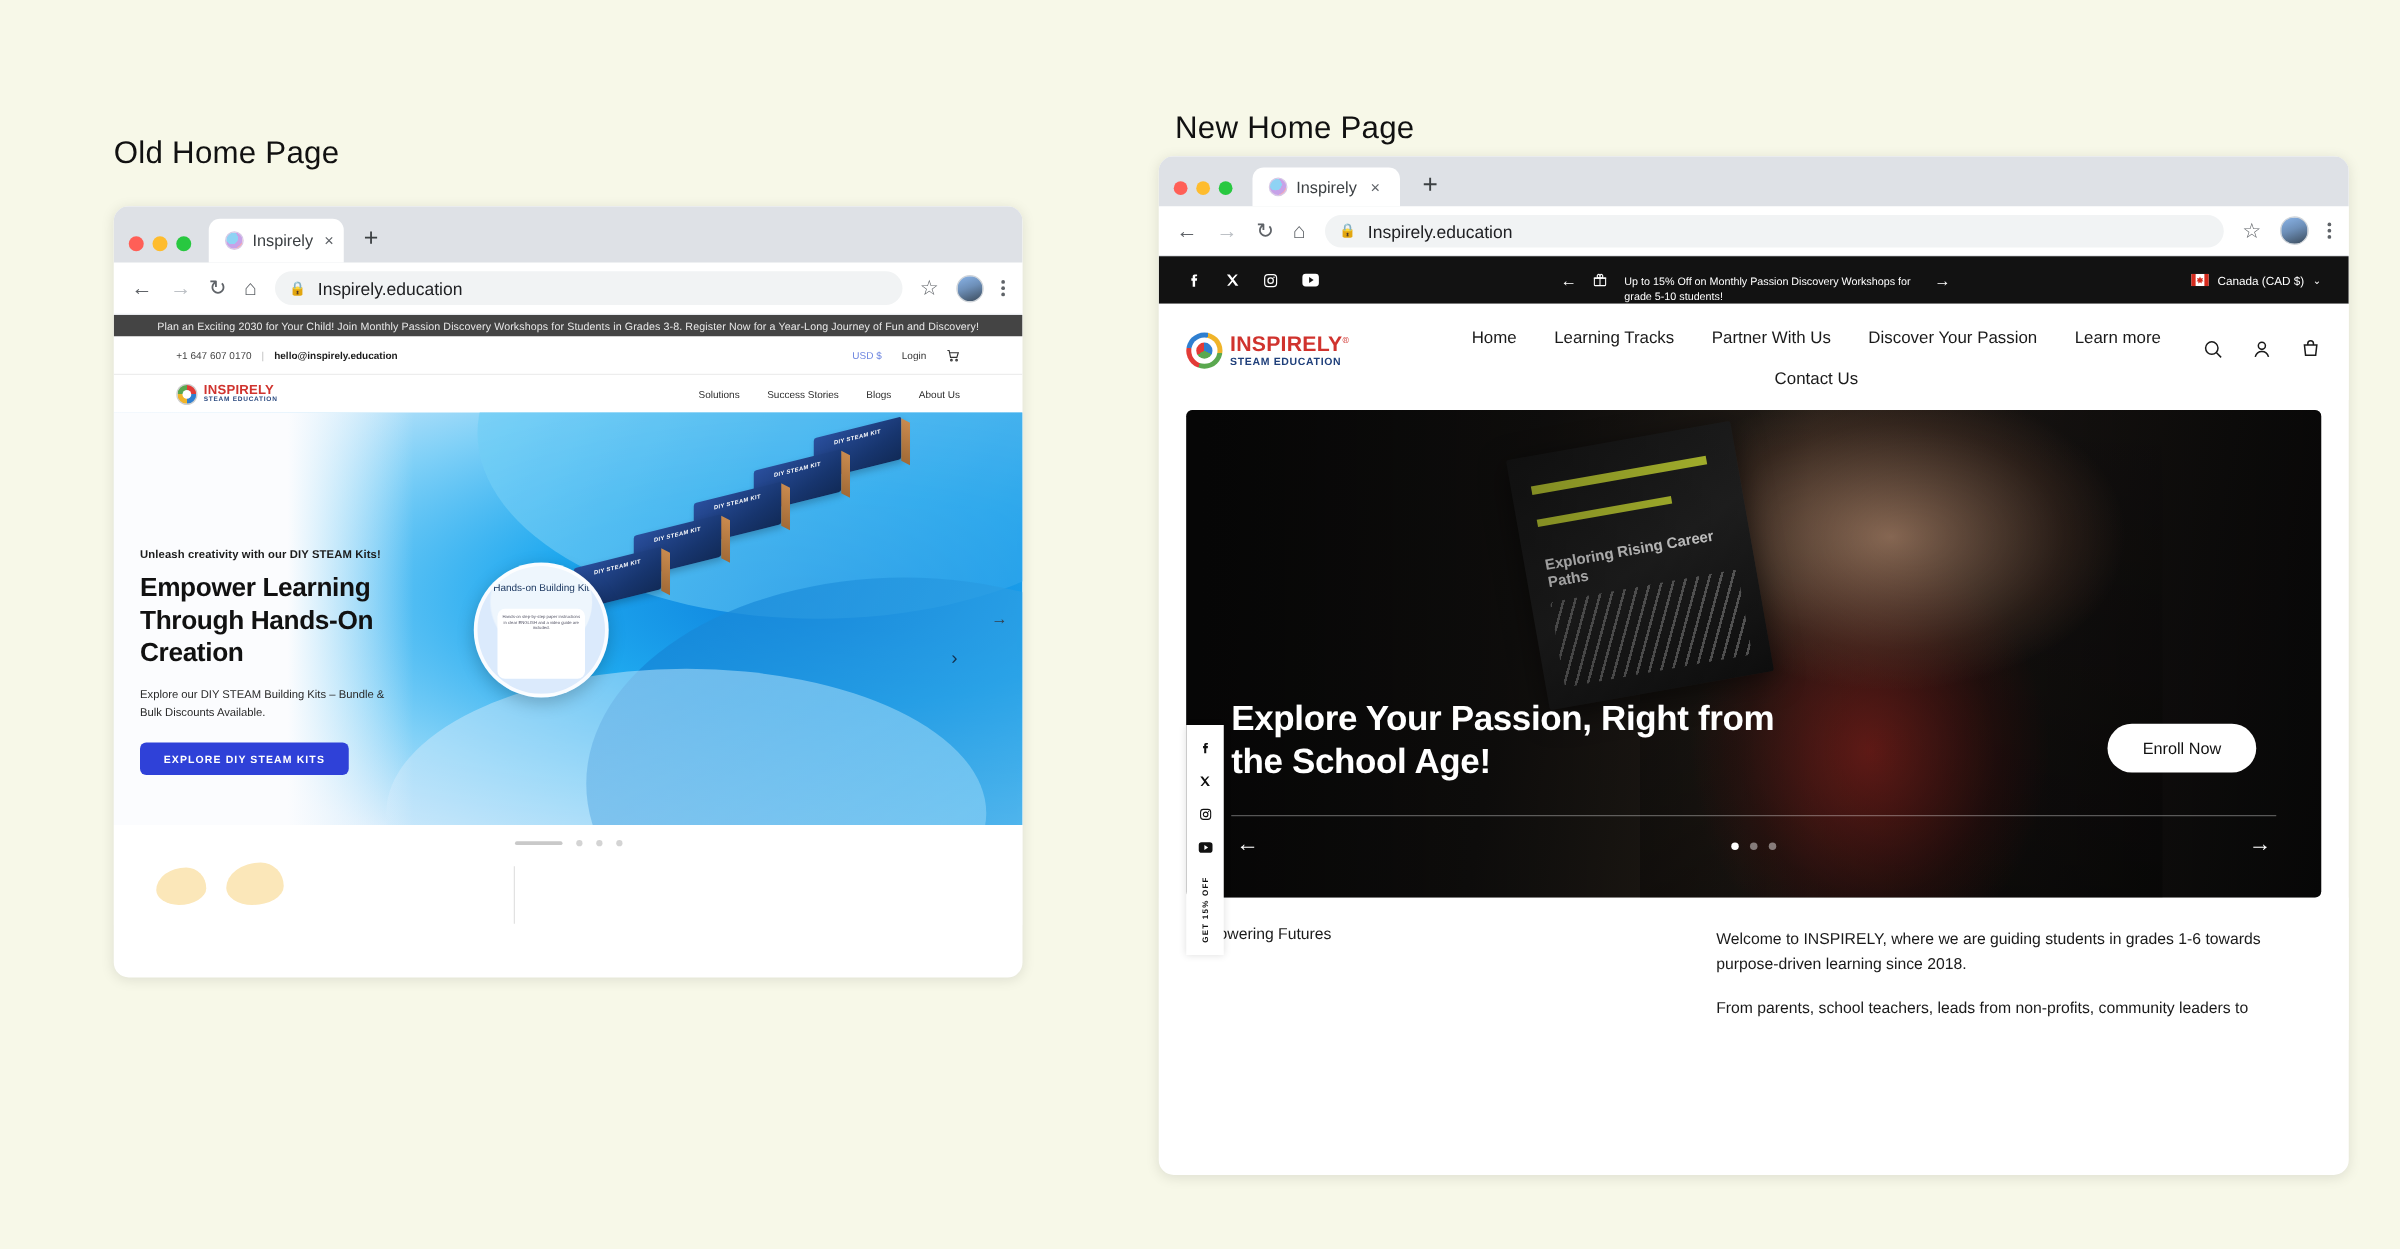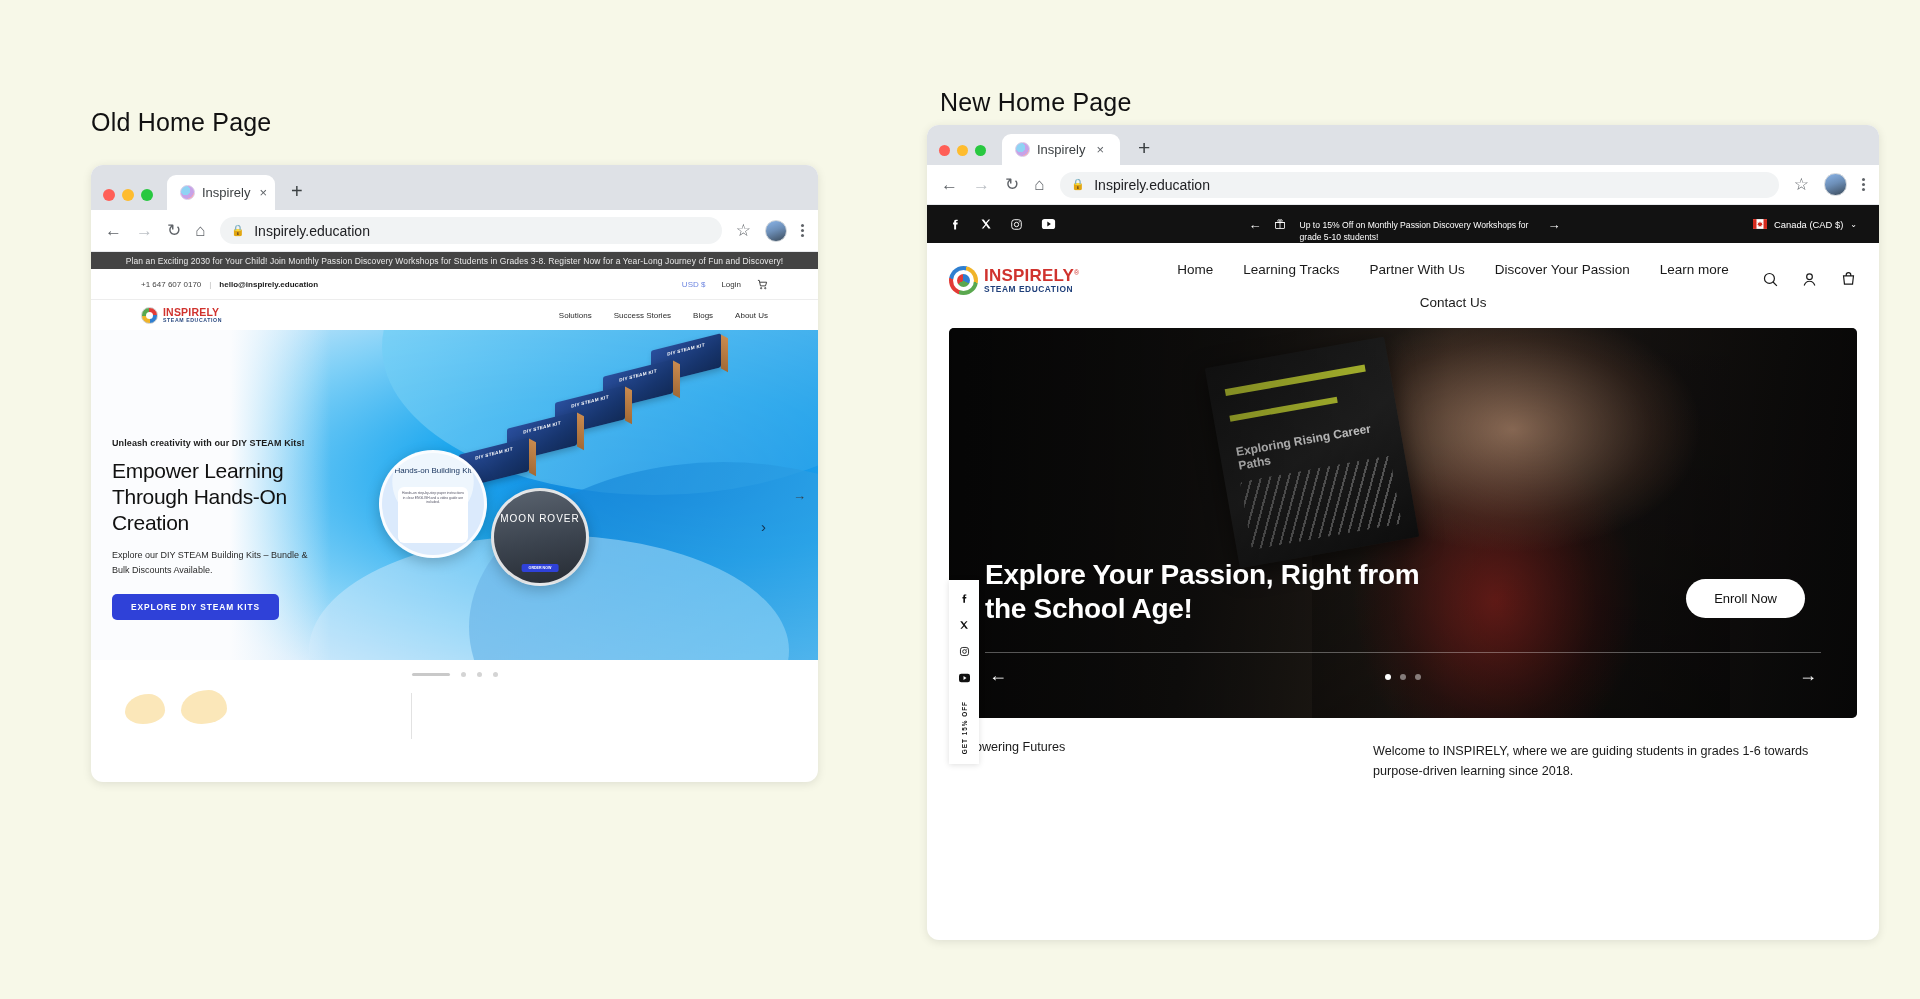--- a/index.html
+++ b/index.html
@@ -151,21 +151,21 @@
     background:
       radial-gradient(140% 120% at 78% 45%, #0c7ddb 0%, #1ea8ef 22%, #7fd0f7 42%, #cfe9fb 58%, #eef4fb 72%, #f8fafd 100%);
   }
   .hero-swoosh { position: absolute; border-radius: 50%; filter: blur(0.3px); }
   .hero-left-fade {
     position: absolute; left: 0; top: 0; width: 33%; height: 100%;
     background: linear-gradient(90deg,#fbfcfe 0%, #fbfcfe 58%, rgba(251,252,254,0) 100%);
   }
   .hero-copy { position: absolute; left: 21px; top: 108px; width: 240px; z-index: 5; }
   .hero-kicker { font-size: 9px; font-weight: 700; color: #1c1c1c; letter-spacing: 0.1px; margin-bottom: 10px; }
-  .hero-h1 { font-size: 21px; line-height: 1.24; font-weight: 400; color: #111; letter-spacing: -0.3px; }
+  .hero-h1 { font-size: 21px; line-height: 1.24; font-weight: 700; color: #111; letter-spacing: -0.3px; }
   .hero-sub { font-size: 9px; line-height: 1.65; color: #2a2a2a; margin-top: 12px; width: 215px; }
   .hero-cta {
     margin-top: 16px;
     display: inline-flex; align-items: center; justify-content: center;
     background: #2f41d8; color: #fff;
     font-size: 8.4px; font-weight: 700; letter-spacing: 0.9px;
     height: 26px; padding: 0 19px; border-radius: 5px;
     border: none; cursor: pointer;
   }
   .kit-box {
@@ -460,24 +460,20 @@
           <span>DIY STEAM KIT</span>
         </div>
       <div class="kit-box" style="left:368px;top:116px;width:70px;height:34px;">
           <span>DIY STEAM KIT</span>
         </div>
 
       <div class="circle-card" id="circle-hands">
         <div class="circle-title">Hands-on
 Building Kit</div>
         <div class="hands-inner">Hands-on step-by-step paper instructions in clear ENGLISH and a video guide are included.</div>
-      </div>
-      <div class="circle-card" id="circle-rover">
-        <div class="circle-title">MOON ROVER</div>
-        <div class="rover-badge">ORDER NOW</div>
       </div>
 
       <div class="hero-copy">
         <div class="hero-kicker">Unleash creativity with our DIY STEAM Kits!</div>
         <div class="hero-h1">Empower Learning Through Hands-On Creation</div>
         <div class="hero-sub">Explore our DIY STEAM Building Kits – Bundle &amp; Bulk Discounts Available.</div>
         <button class="hero-cta">EXPLORE DIY STEAM KITS</button>
       </div>
 
       <span class="hero-arrow-r">→</span>
@@ -655,17 +651,18 @@
         </svg>
       <span class="rail-label">GET 15% OFF</span>
     </div>
 
     <div class="new-below">
       <div class="nb-left">
         <div class="nb-eyebrow">Empowering Futures</div>
       </div>
       <div class="nb-right">
         <p class="nb-p">Welcome to INSPIRELY, where we are guiding students in grades 1-6 towards purpose-driven learning since 2018.</p>
+        <p class="nb-p">From parents, school teachers, leads from non-profits, community leaders to</p>
       </div>
     </div>
   </div>
 
 </div>
 
 </body></html>

